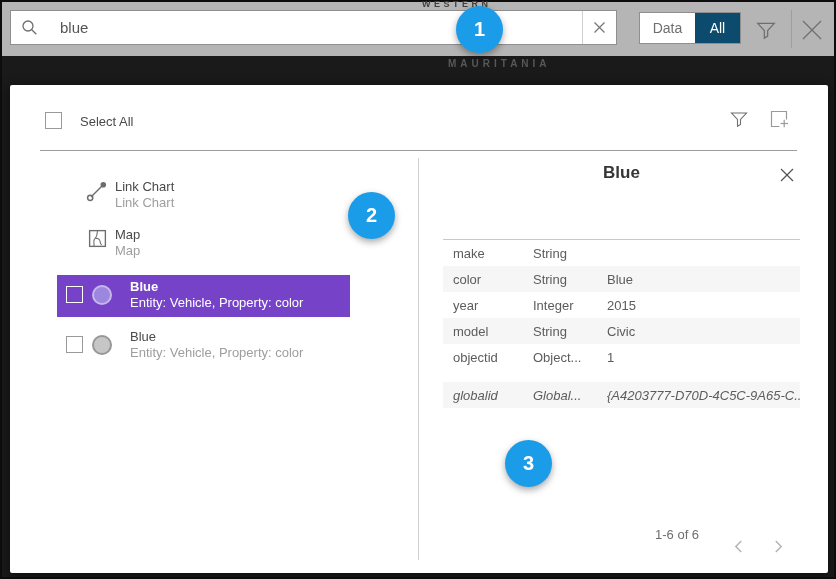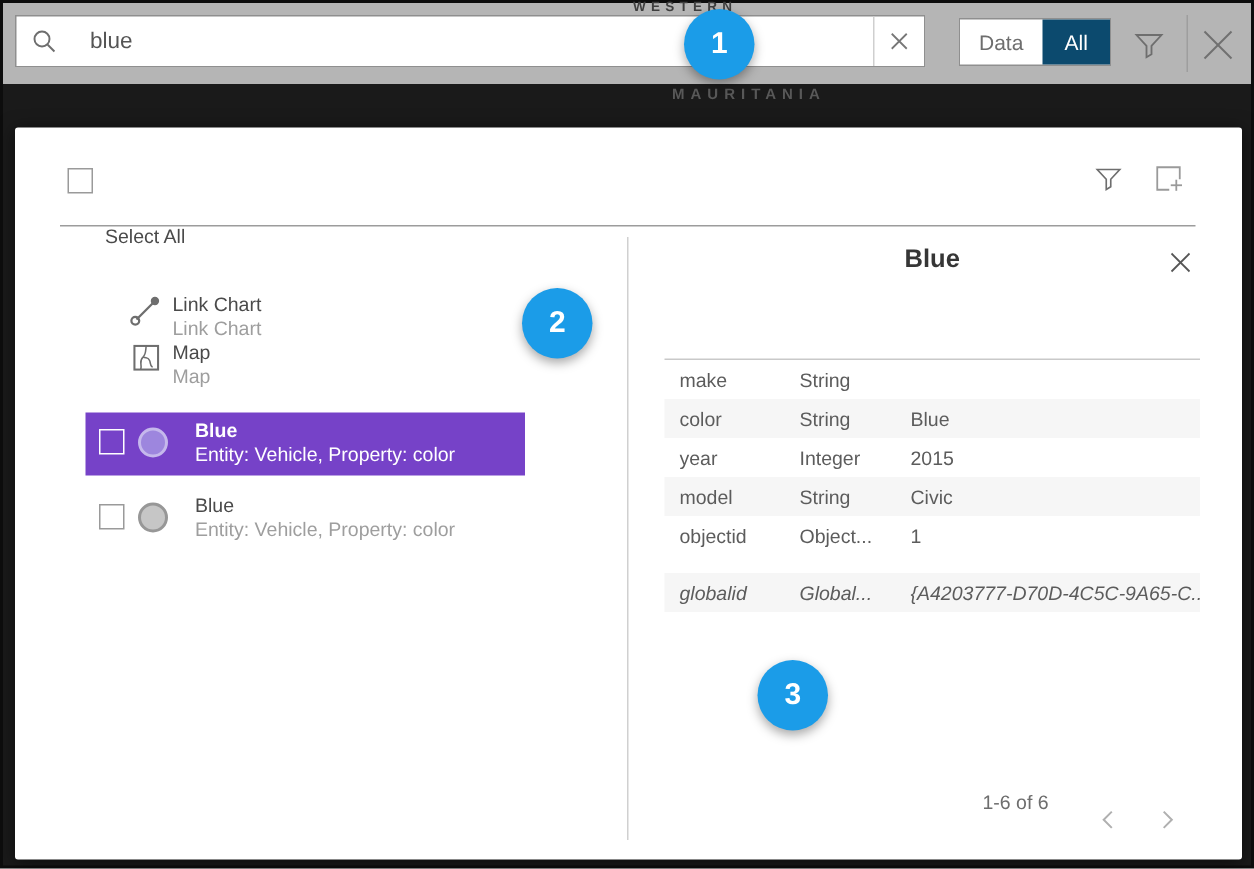--- a/index.html
+++ b/index.html
@@ -101,39 +101,39 @@
     <svg width="24" height="24" viewBox="0 0 24 24">
         <line x1="3" y1="3" x2="21" y2="21" stroke="#707070" stroke-width="1.3"></line>
         <line x1="21" y1="3" x2="3" y2="21" stroke="#707070" stroke-width="1.3"></line>
       </svg>
   </button>
 </div>
 
 <div class="abs modal">
 
   <div class="abs checkbox" style="left:35px; top:27px;"></div>
-  <div class="abs select-all-label" style="left:60px; top:29px;margin-top:36px;">Select All</div>
+  <div class="abs select-all-label" style="left:70px; top:29px;">Select All</div>
 
   <button class="abs icon-btn" style="left:716px; top:21px; width:26px; height:26px;">
     <svg width="18" height="18" viewBox="0 0 18 18">
         <path d="M1.5 3 h15 l-6 6.5 v5 l-3 1.8 v-6.8 z" fill="none" stroke="#6e6e6e" stroke-width="1.1"></path>
       </svg>
   </button>
   <button class="abs icon-btn" style="left:755px; top:20px; width:28px; height:28px;">
     <svg width="22" height="22" viewBox="0 0 22 22">
       <path d="M11.5 18.5 H3.5 V3.5 h15 v8" fill="none" stroke="#9a9a9a" stroke-width="1.2"></path>
       <line x1="12.5" y1="15.5" x2="20" y2="15.5" stroke="#9a9a9a" stroke-width="1.2"></line>
       <line x1="16.2" y1="11.8" x2="16.2" y2="19.2" stroke="#9a9a9a" stroke-width="1.2"></line>
     </svg>
   </button>
 
   <div class="abs hdr-divider"></div>
   <div class="abs v-divider"></div>
 
-  <div class="abs list-item" style="top:90px;margin-top:16px;">
+  <div class="abs list-item" style="top:90px;">
     <span class="abs" style="left:28px; top:4px;">
       <svg width="24" height="24" viewBox="0 0 24 24">
           <line x1="6" y1="18" x2="17" y2="7" stroke="#6e6e6e" stroke-width="1.5"></line>
           <circle cx="18.3" cy="5.7" r="2.8" fill="#6e6e6e"></circle>
           <circle cx="5.2" cy="18.8" r="2.6" fill="none" stroke="#6e6e6e" stroke-width="1.5"></circle>
         </svg>
     </span>
     <div class="abs li-title" style="left:58px; top:4px;">Link Chart</div>
     <div class="abs li-sub" style="left:58px; top:20px;">Link Chart</div>
   </div>

